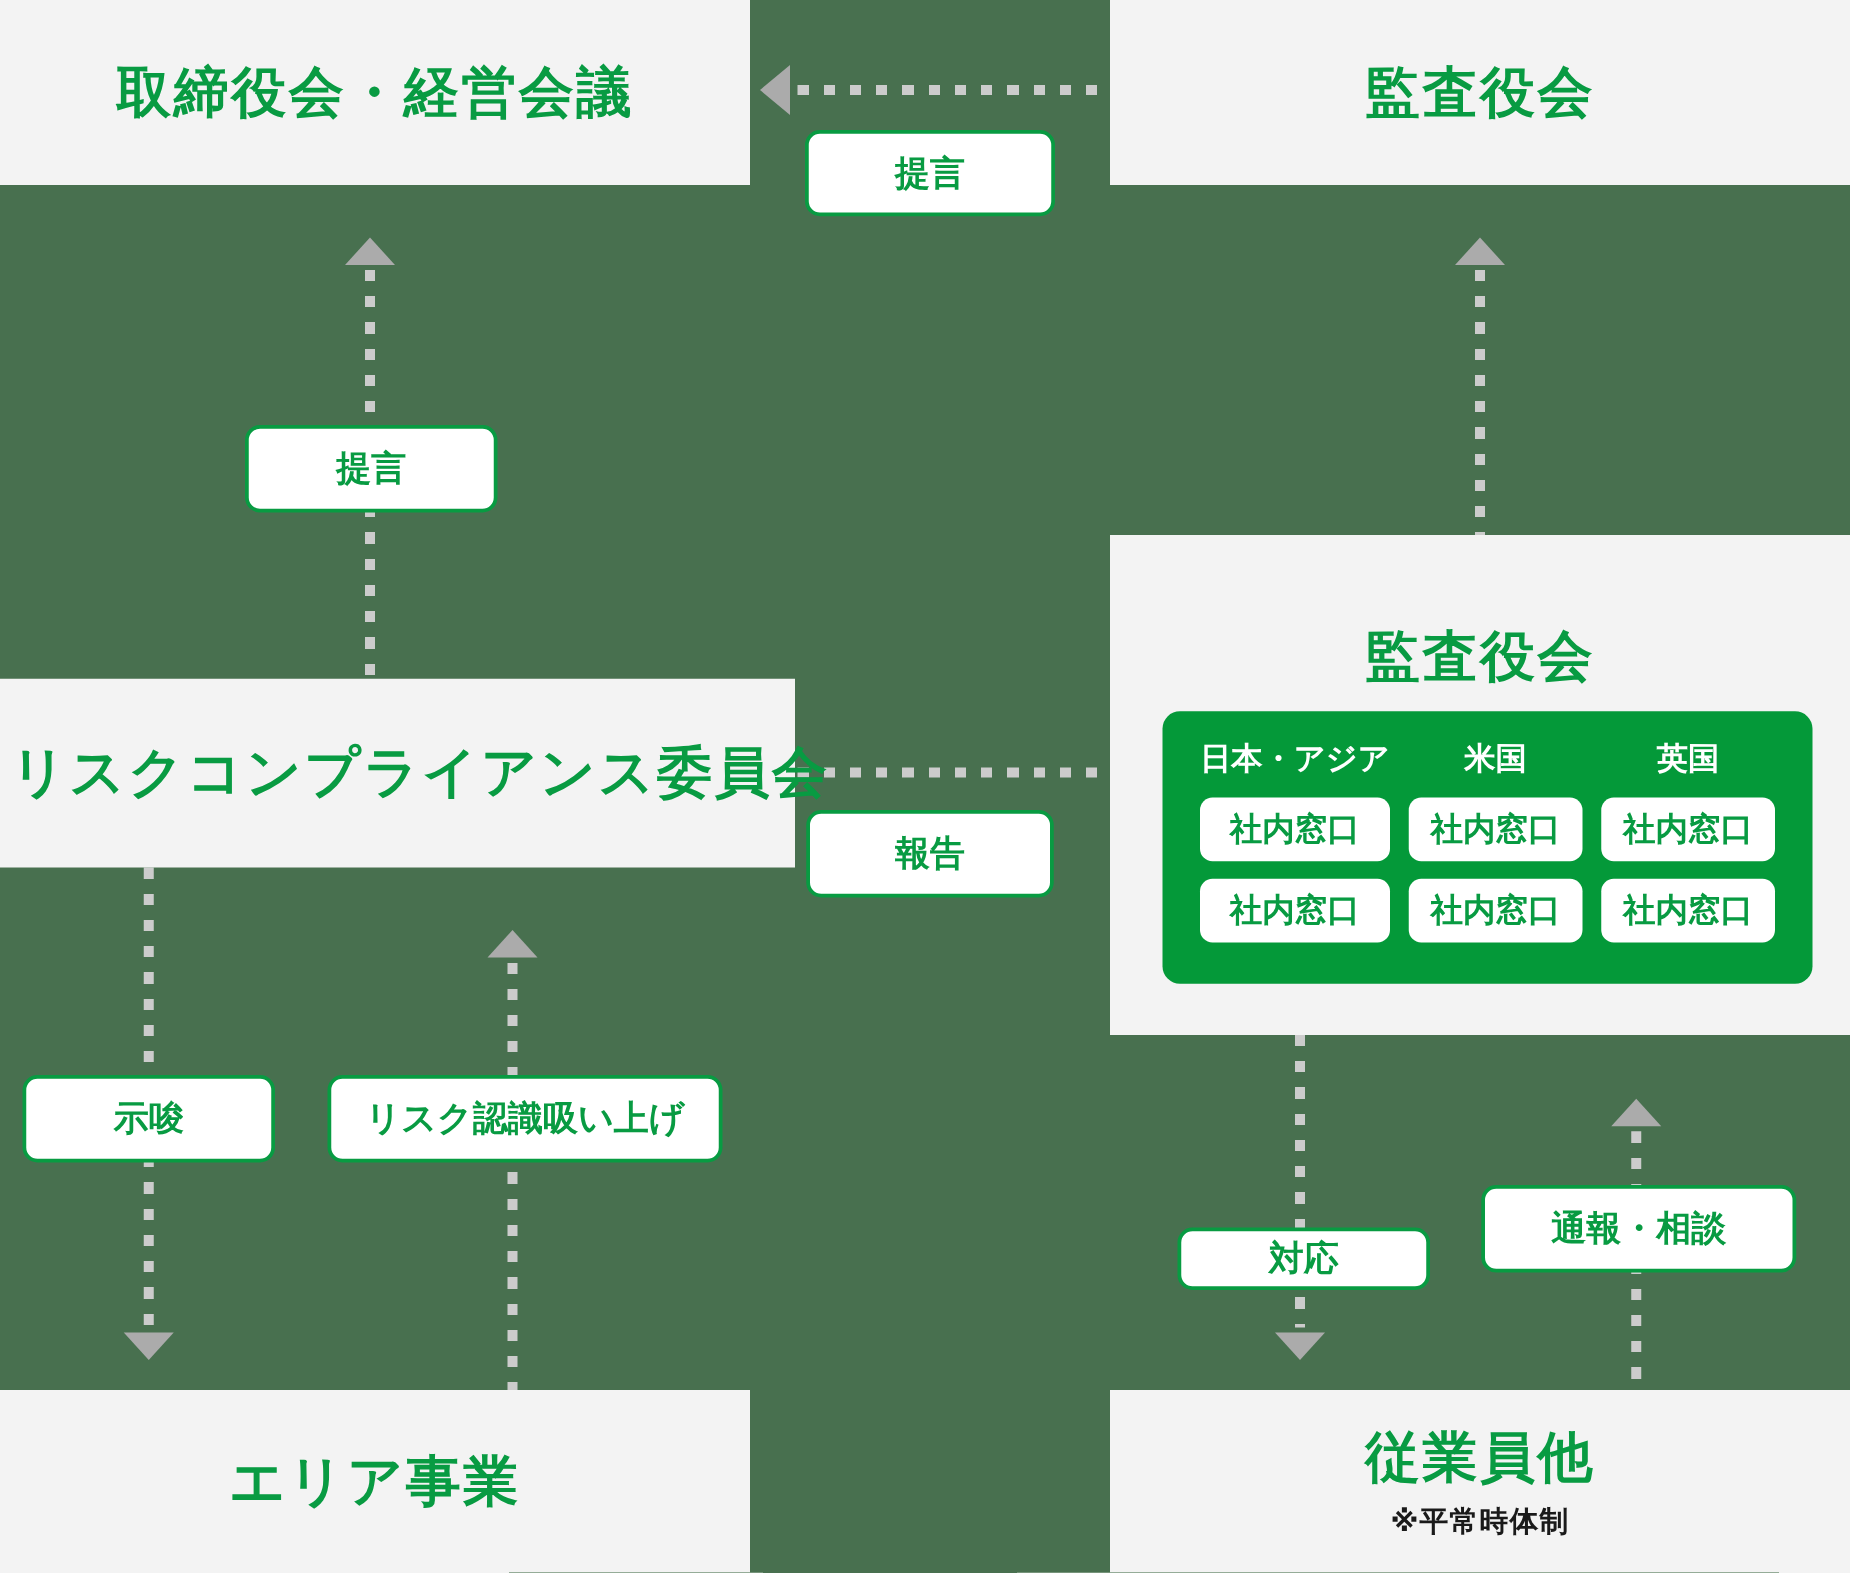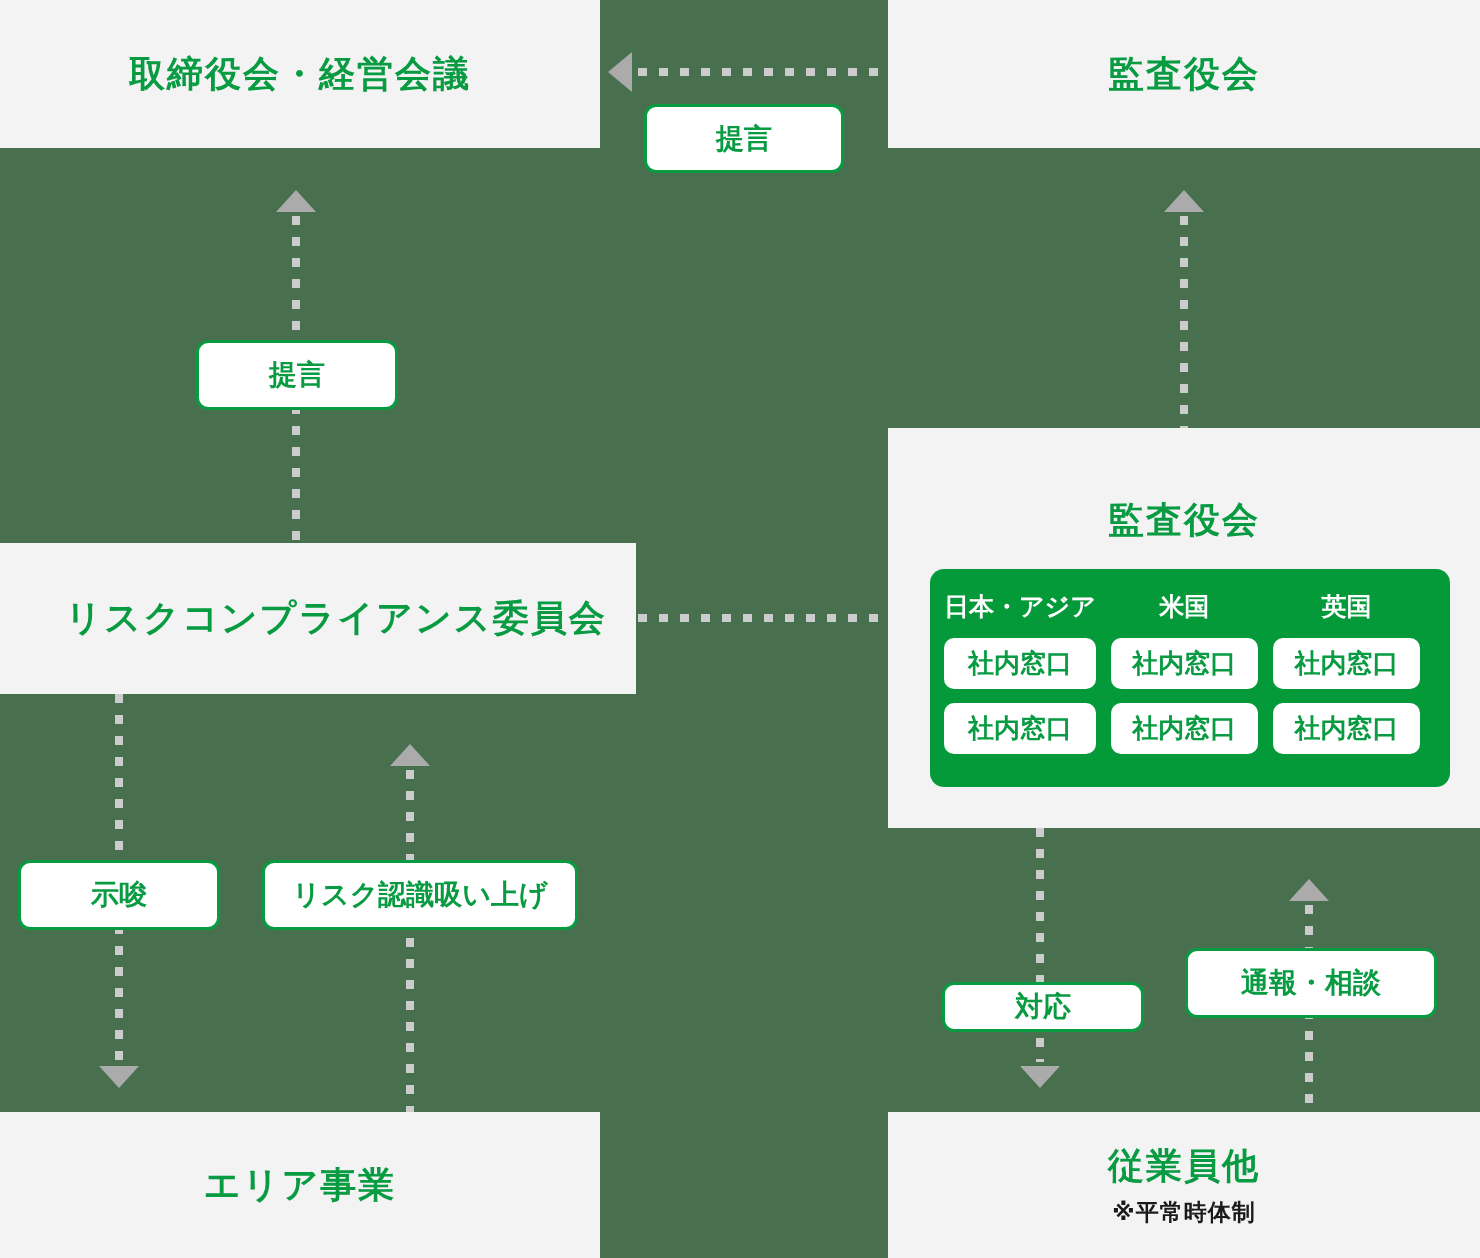--- a/index.html
+++ b/index.html
@@ -10,34 +10,34 @@
     --dash:#CCCCCC;
     --arrow:#ABABAB;
     --note:#1A1A1A;
   }
   html,body{margin:0;padding:0;}
   body{font-family:"Liberation Sans","DejaVu Sans",sans-serif;}
   .stage{position:relative;width:1480px;height:1258px;background:var(--bg);overflow:hidden;}
 
   
   .node{position:absolute;background:var(--boxbg);z-index:2;display:flex;flex-direction:column;align-items:center;justify-content:center;}
-  .node-title{color:var(--green);font-size:36px;font-weight:bold;letter-spacing:2px;white-space:nowrap;}
+  .node-title{color:var(--green);font-size:44px;font-weight:bold;letter-spacing:2px;white-space:nowrap;}
   .node-note{color:var(--note);font-size:23px;font-weight:bold;letter-spacing:1px;margin-top:6px;}
 
   .b-board{left:0;top:0;width:600px;height:148px;}
   .b-audit-top{left:888px;top:0;width:592px;height:148px;}
   .b-risk{left:0;top:543px;width:600px;height:151px;padding-left:36px;}
   .b-audit-mid{left:888px;top:428px;width:592px;height:400px;justify-content:flex-start;}
   .b-audit-mid .node-title{margin-top:68px;}
   .b-area{left:0;top:1112px;width:600px;height:146px;}
   .b-emp{left:888px;top:1112px;width:592px;height:146px;}
 
   
   .panel{position:absolute;left:42px;top:141px;width:520px;height:218px;background:var(--panel);border-radius:14px;box-sizing:border-box;
-         padding:20px 30px 0 14px;display:grid;grid-template-columns:repeat(3,1fr);grid-template-rows:35px 51px 51px;column-gap:15px;row-gap:14px;}
+         padding:20px 30px 0 30px;display:grid;grid-template-columns:repeat(3,1fr);grid-template-rows:35px 51px 51px;column-gap:15px;row-gap:14px;}
   .p-head{color:#fff;font-size:25px;font-weight:bold;display:flex;align-items:center;justify-content:center;white-space:nowrap;}
   .p-btn{background:#ffffff;border-radius:10px;color:var(--green);font-size:26px;font-weight:bold;display:flex;align-items:center;justify-content:center;white-space:nowrap;}
 
   
   .pill{position:absolute;background:#ffffff;border:3px solid var(--green);border-radius:12px;box-sizing:border-box;z-index:3;
         display:flex;align-items:center;justify-content:center;color:var(--green);font-size:28px;font-weight:bold;white-space:nowrap;}
   .pl-teigen-top{left:644px;top:104px;width:200px;height:69px;}
   .pl-teigen-mid{left:196px;top:340px;width:202px;height:70px;}
   .pl-houkoku{left:645px;top:648px;width:198px;height:70px;}
   .pl-shisa{left:18px;top:860px;width:202px;height:70px;}
@@ -132,18 +132,19 @@
     <div class="node-title">エリア事業</div>
   </div>
 
   <div class="node b-emp">
     <div class="node-title">従業員他</div>
     <div class="node-note">※平常時体制</div>
   </div>
 
   <div class="pill pl-teigen-top">提言</div>
   <div class="pill pl-teigen-mid">提言</div>
+  <div class="pill pl-houkoku">報告</div>
   <div class="pill pl-shisa">示唆</div>
   <div class="pill pl-risk">リスク認識吸い上げ</div>
   <div class="pill pl-taiou">対応</div>
   <div class="pill pl-tsuhou">通報・相談</div>
 
 </div>
 
 </body></html>

